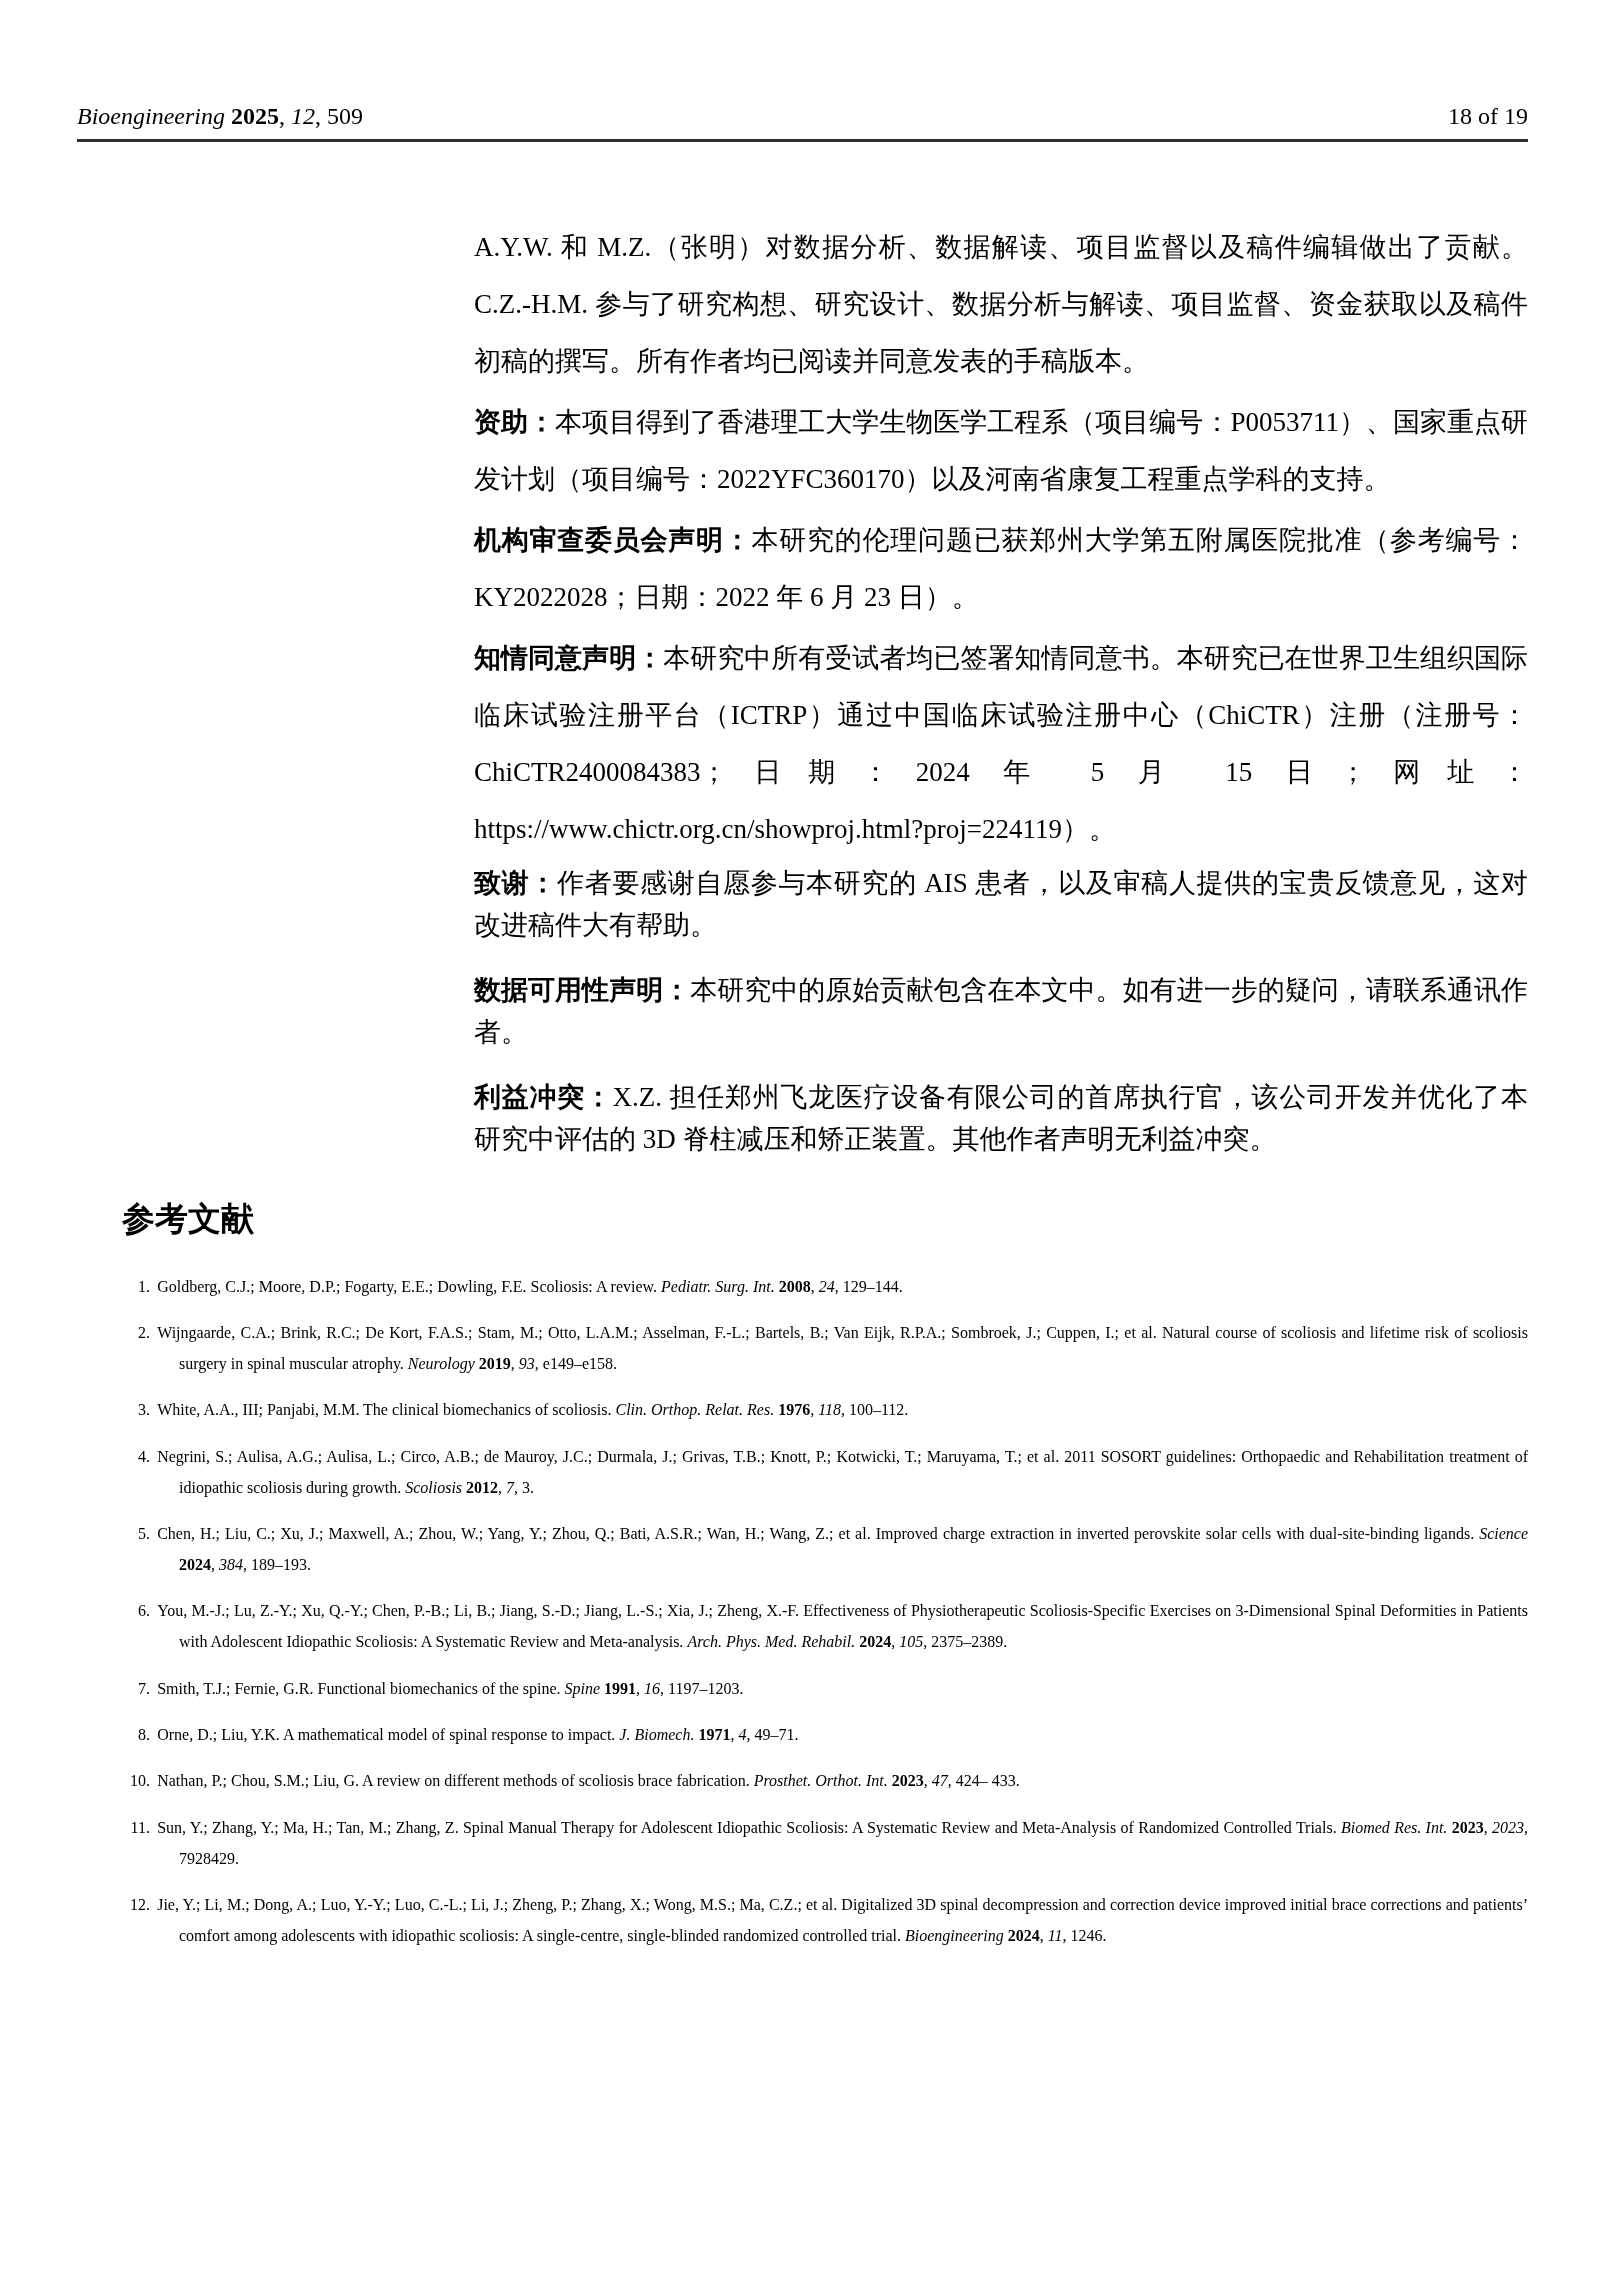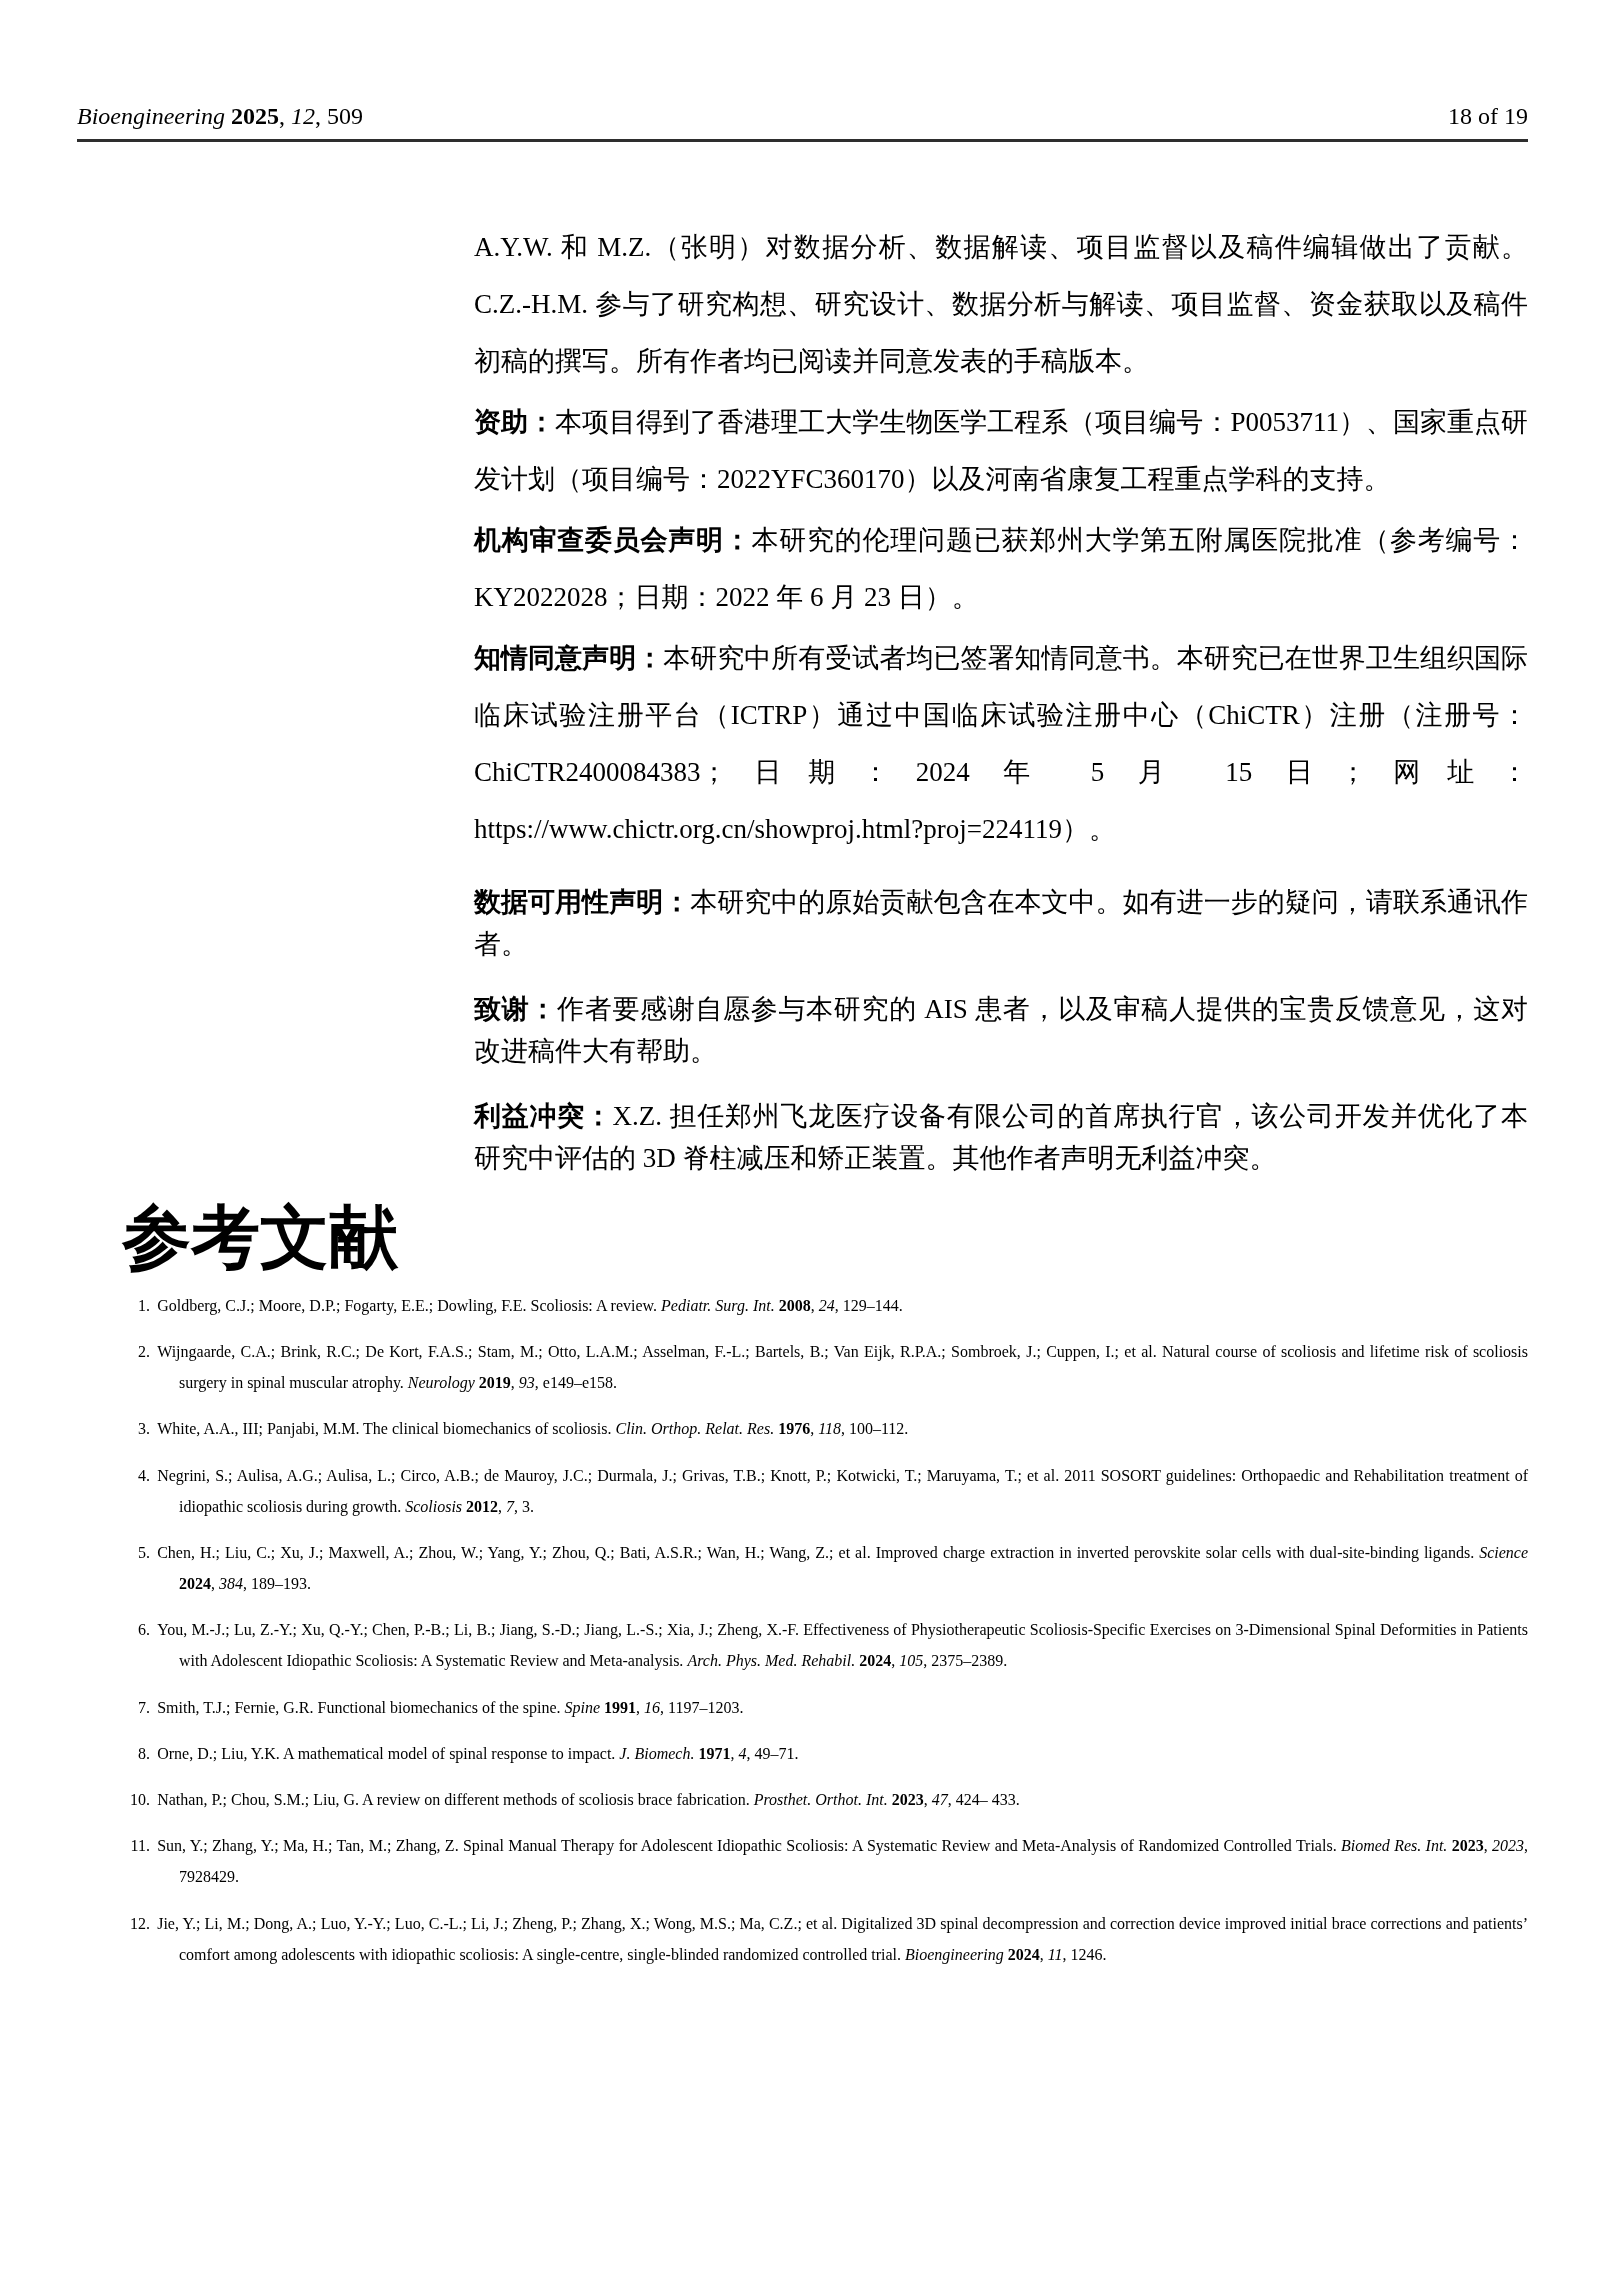--- a/index.html
+++ b/index.html
@@ -37,21 +37,21 @@
     line-height: 57px;
     text-align: justify;
     margin: 0 0 4.1px 0;
     overflow-wrap: anywhere;
   }
   .bm.tight { line-height: 42px; margin-bottom: 23px; }
   .bm.gap-top { margin-top: 23px; }
   .lbl { font-weight: bold; }
   
   .refs-heading {
-    font-size: 69px;
+    font-size: 33px;
     font-weight: bold;
     margin: 30px 94px 21.5px 98px;
     line-height: 59px;
   }
   ul.refs {
     list-style: none;
     margin: 0 94px 0 77px;
     padding: 0;
   }
   ul.refs li {
@@ -83,22 +83,22 @@
   </div>
   <div class="rule"></div>
 
   <div class="main">
 
     <div class="backmatter">
       <p class="bm"><span class="lbl"></span><span>A.Y.W. 和 M.Z.（张明）对数据分析、数据解读、项目监督以及稿件编辑做出了贡献。C.Z.-H.M. 参与了研究构想、研究设计、数据分析与解读、项目监督、资金获取以及稿件初稿的撰写。所有作者均已阅读并同意发表的手稿版本。</span></p>
       <p class="bm"><span class="lbl">资助：</span><span>本项目得到了香港理工大学生物医学工程系（项目编号：P0053711）、国家重点研发计划（项目编号：2022YFC360170）以及河南省康复工程重点学科的支持。</span></p>
       <p class="bm"><span class="lbl">机构审查委员会声明：</span><span>本研究的伦理问题已获郑州大学第五附属医院批准（参考编号：KY2022028；日期：2022 年 6 月 23 日）。</span></p>
       <p class="bm"><span class="lbl">知情同意声明：</span><span>本研究中所有受试者均已签署知情同意书。本研究已在世界卫生组织国际临床试验注册平台（ICTRP）通过中国临床试验注册中心（ChiCTR）注册（注册号：ChiCTR2400084383；日期：2024 年 5 月 15 日；网址：https://www.chictr.org.cn/showproj.html?proj=224119）。</span></p>
+      <p class="bm tight"><span class="lbl">致谢：</span><span>作者要感谢自愿参与本研究的 AIS 患者，以及审稿人提供的宝贵反馈意见，这对改进稿件大有帮助。</span></p>
       <p class="bm tight gap-top"><span class="lbl">数据可用性声明：</span><span>本研究中的原始贡献包含在本文中。如有进一步的疑问，请联系通讯作者。</span></p>
-      <p class="bm tight"><span class="lbl">致谢：</span><span>作者要感谢自愿参与本研究的 AIS 患者，以及审稿人提供的宝贵反馈意见，这对改进稿件大有帮助。</span></p>
       <p class="bm tight"><span class="lbl">利益冲突：</span><span>X.Z. 担任郑州飞龙医疗设备有限公司的首席执行官，该公司开发并优化了本研究中评估的 3D 脊柱减压和矫正装置。其他作者声明无利益冲突。</span></p>
     </div>
 
     <h1 class="refs-heading">参考文献</h1>
 
     <ul class="refs" id="ref-list">
         <li><span class="refnum">1.</span><span>Goldberg, C.J.; Moore, D.P.; Fogarty, E.E.; Dowling, F.E. Scoliosis: A review. </span><span class="i">Pediatr. Surg. Int.</span><span> </span><span class="b">2008</span><span>, </span><span class="i">24</span><span>, 129–144.</span></li>
         <li><span class="refnum">2.</span><span>Wijngaarde, C.A.; Brink, R.C.; De Kort, F.A.S.; Stam, M.; Otto, L.A.M.; Asselman, F.-L.; Bartels, B.; Van Eijk, R.P.A.; Sombroek, J.; Cuppen, I.; et al. Natural course of scoliosis and lifetime risk of scoliosis surgery in spinal muscular atrophy. </span><span class="i">Neurology</span><span> </span><span class="b">2019</span><span>, </span><span class="i">93</span><span>, e149–e158.</span></li>
         <li><span class="refnum">3.</span><span>White, A.A., III; Panjabi, M.M. The clinical biomechanics of scoliosis. </span><span class="i">Clin. Orthop. Relat. Res.</span><span> </span><span class="b">1976</span><span>, </span><span class="i">118</span><span>, 100–112.</span></li>
         <li><span class="refnum">4.</span><span>Negrini, S.; Aulisa, A.G.; Aulisa, L.; Circo, A.B.; de Mauroy, J.C.; Durmala, J.; Grivas, T.B.; Knott, P.; Kotwicki, T.; Maruyama, T.; et al. 2011 SOSORT guidelines: Orthopaedic and Rehabilitation treatment of idiopathic scoliosis during growth. </span><span class="i">Scoliosis</span><span> </span><span class="b">2012</span><span>, </span><span class="i">7</span><span>, 3.</span></li>

